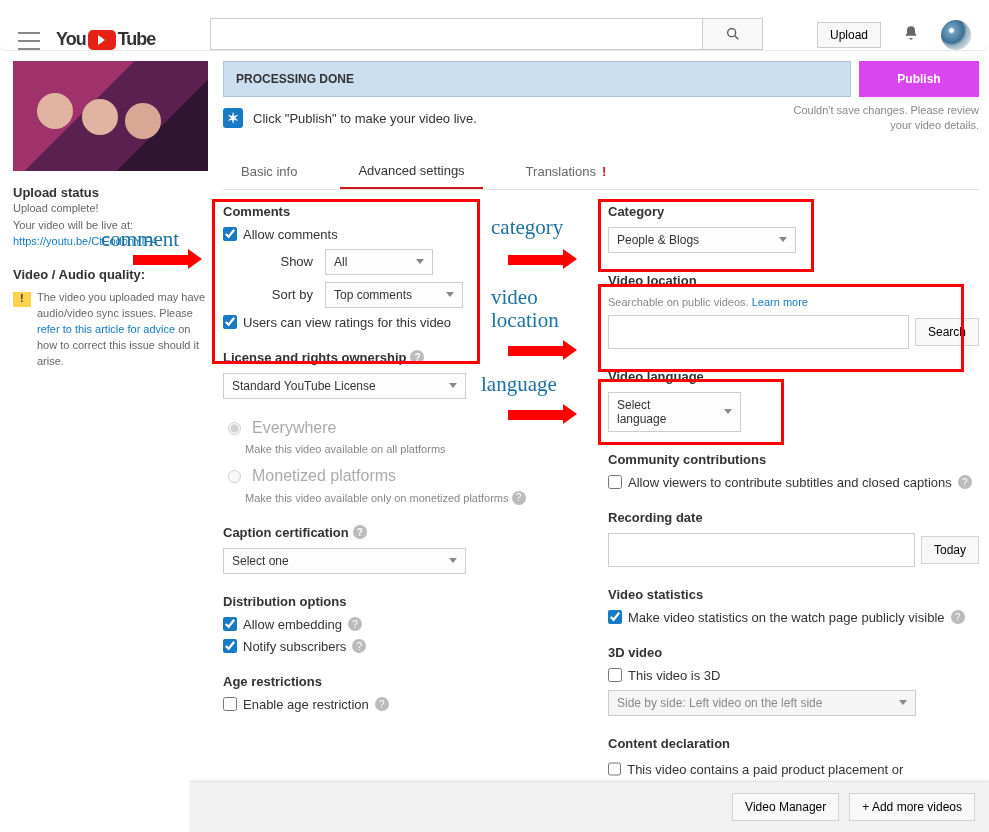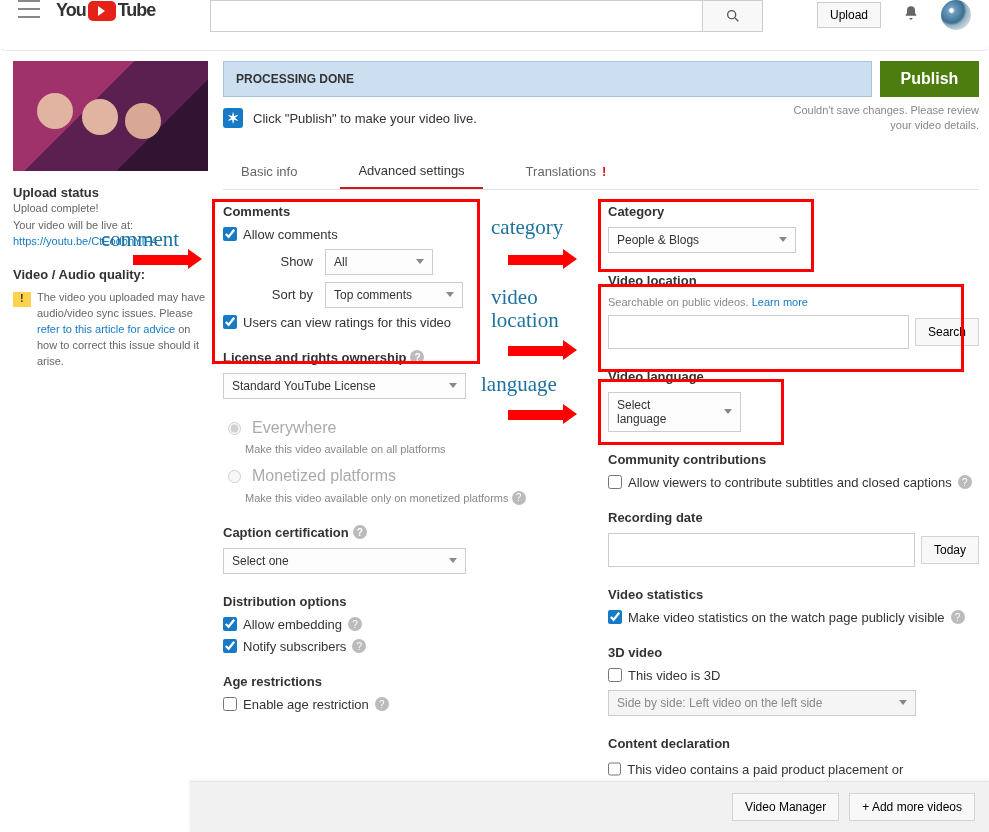--- a/index.html
+++ b/index.html
@@ -1,18 +1,18 @@
 <!DOCTYPE html>
 <html><head>
 <meta charset="utf-8">
 <style>
   html,body { margin:0; padding:0; font-family: Arial, Helvetica, sans-serif; background:#fff; color:#333; }
   body { width:989px;}
   a { color:#167ac6; text-decoration:none; }
-  .topbar { display:flex; align-items:flex-start; height:50px; padding:0 18px; border-bottom:1px solid #e8e8e8;border-radius:6px;}
+  .topbar { display:flex; align-items:flex-end; height:50px; padding:0 18px; border-bottom:1px solid #e8e8e8;border-radius:6px;}
   .hamburger { width:22px; height:18px; display:flex; flex-direction:column; justify-content:space-between; margin-right:16px; cursor:pointer;}
   .hamburger span { height:2px; background:#888; display:block;}
   .logo { display:flex; align-items:center; font-weight:bold; font-size:18px; margin-right:55px;}
   .logo .play { background:#e62117; width:28px; height:20px; border-radius:5px; display:flex; align-items:center; justify-content:center; margin:0 2px;}
   .logo .play::before { content:''; border-left:7px solid #fff; border-top:5px solid transparent; border-bottom:5px solid transparent;}
   .yt-text { letter-spacing:-1px;}
   .search-wrap { display:flex; flex:0 0 auto;}
   .search-wrap input { width:475px; height:30px; border:1px solid #ccc; padding:0 8px; font-size:14px; outline:none;}
   .search-btn { width:60px; height:32px; border:1px solid #ccc; border-left:none; background:#f8f8f8; display:flex; align-items:center; justify-content:center; cursor:pointer;}
   .top-right { margin-left:auto; display:flex; align-items:center; gap:22px;}
@@ -28,21 +28,21 @@
   .left-col .small { font-size:11px; color:#666;}
   .left-col .small.mt { margin-top:5px;}
   .warn-row { display:flex; gap:6px; margin-top:8px;}
   .warn-ico { width:18px; height:15px; background:#ffd24d; position:relative; flex:0 0 18px; margin-top:2px;}
   .warn-ico::before{content:'!'; position:absolute; left:7px; top:0; color:#333; font-weight:bold; font-size:11px;}
   .warn-text { font-size:11px; color:#666; line-height:1.45;}
   
   .right-col { flex:1; padding-right:10px;}
   .status-bar { display:flex; gap:8px; align-items:stretch; margin-bottom:6px;}
   .status-pill { flex:1; background:#ccdff0; border:1px solid #a9c4de; padding:10px 12px; font-size:12px; font-weight:bold; color:#333;}
-  .publish-btn { width:99px; background:#4d7c0f; color:#fff; border:none; font-size:16px; font-weight:bold; cursor:pointer;}
+  .publish-btn { width:120px; background:#d946ef; color:#fff; border:none; font-size:12px; font-weight:bold; cursor:pointer;}
   .pub-hint { display:flex; align-items:center; gap:10px; margin:6px 0 0 0;}
   .pub-ico { width:20px; height:20px; background:#167ac6; color:#fff; display:flex; align-items:center; justify-content:center; font-weight:bold; border-radius:3px; font-size:14px;}
   .pub-hint-text { font-size:13px; color:#333;}
   .save-err { margin-left:auto; text-align:right; font-size:11px; color:#888; line-height:1.4;}
   
   .tabs { display:flex; border-bottom:1px solid #e2e2e2; margin-top:20px;}
   .tab { padding:9px 18px; font-size:13px; color:#666; cursor:pointer; display:flex; align-items:center; gap:6px;}
   .tab.spaced { margin-left:25px;}
   .tab.active { color:#333; font-weight:500; border-bottom:2px solid #cc181e;}
   .excl { color:#cc181e; font-weight:bold;}

